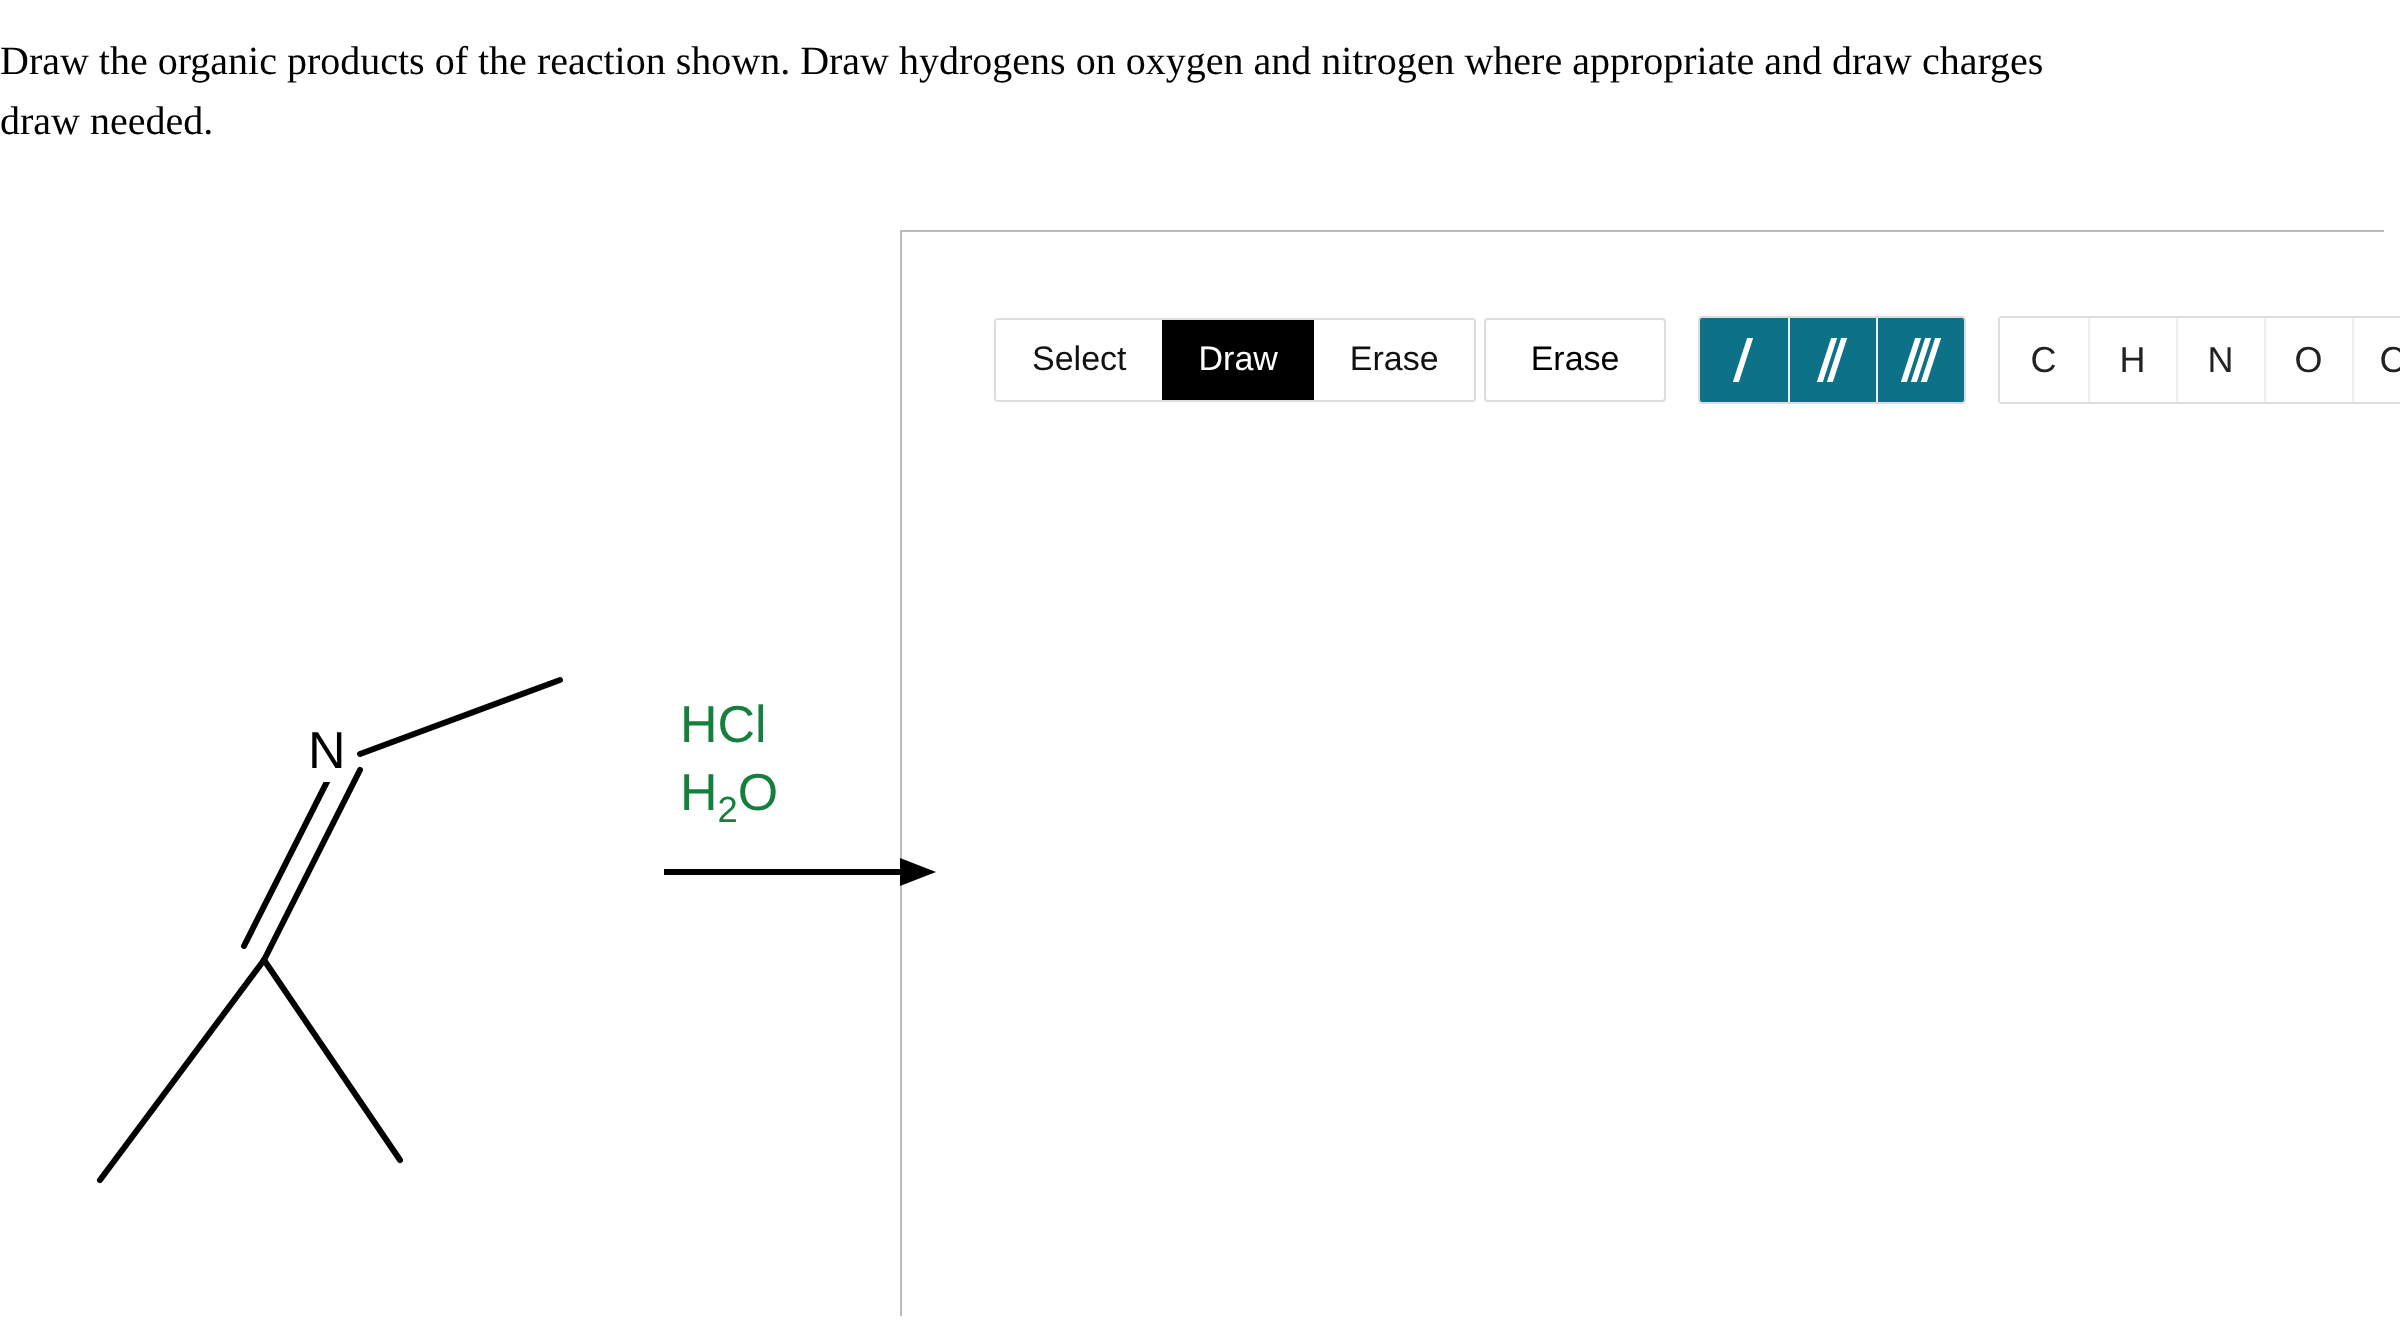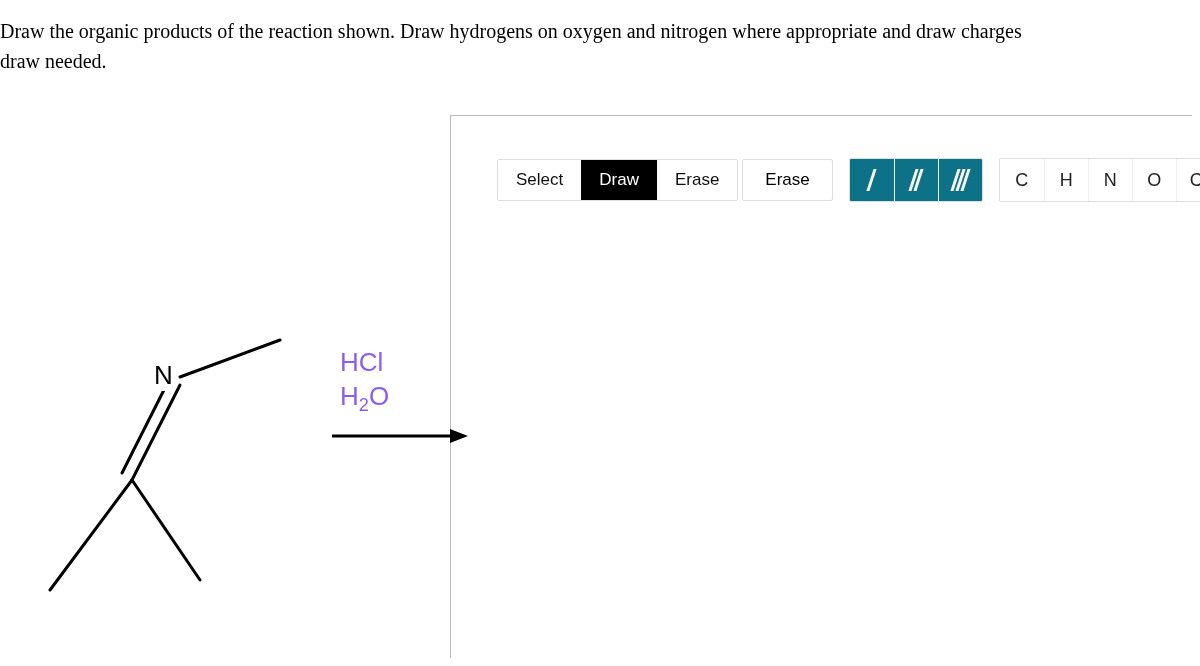--- a/index.html
+++ b/index.html
@@ -109,21 +109,21 @@
     height: 300px;
   }
   .mol-svg { position: absolute; left: 0; top: 0; }
   .reagents {
     position: absolute;
     left: 310px;
     top: 16px;
     font-family: Arial, sans-serif;
     font-size: 26px;
     line-height: 1.3;
-    color: #8b5cf6;
+    color: #15803d;
   }
   .arrow {
     position: absolute;
     left: 300px;
     top: 94px;
   }
   .atom-label {
     font-family: Arial, sans-serif;
     font-size: 26px;
     color: #000;

